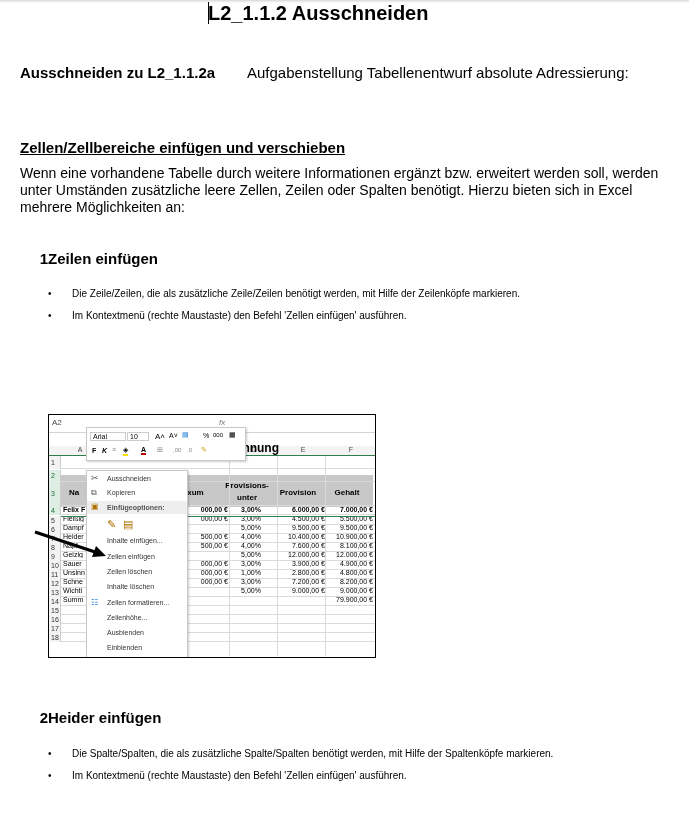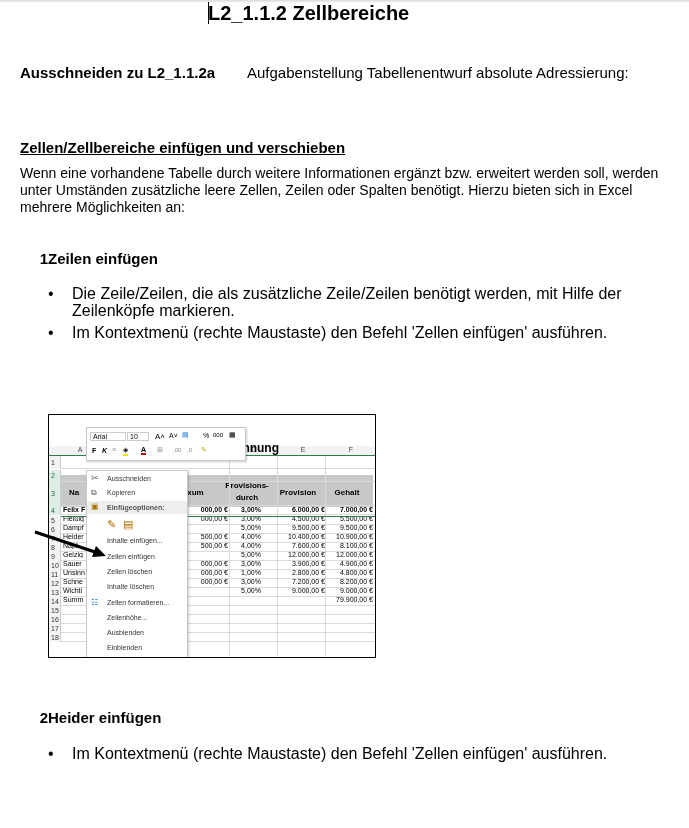--- a/index.html
+++ b/index.html
@@ -6,21 +6,21 @@
   body { width:689px; height:828px; position:relative; overflow:hidden; font-family:"Liberation Sans", sans-serif; color:#000; }
   .topshade { position:absolute; left:0; top:0; width:689px; height:3px; background:linear-gradient(#d8d8d8,#fff); }
   .title { position:absolute; left:208px; top:0px; font-size:20px; font-weight:bold; line-height:26px; }
   .caret { position:absolute; left:208px; top:2px; width:1px; height:22px; background:#000; }
   .info-left { position:absolute; left:20px; top:63px; font-size:15px; font-weight:bold; line-height:20px; }
   .info-right { position:absolute; left:247px; top:63px; font-size:15px; font-weight:normal; line-height:20px; width:420px; }
   .h-under { position:absolute; left:20px; top:138px; font-size:15px; font-weight:bold; text-decoration:underline; line-height:20px; }
   .para { position:absolute; left:20px; top:165px; width:640px; font-size:14px; line-height:17px; }
   .sec { position:absolute; left:20px; font-size:15px; font-weight:bold; line-height:20px; }
   .sec .num { display:inline-block; width:28px; }
-  ul.bul { position:absolute; left:48px; margin:0; padding:0; list-style:none; width:590px; font-size:16px; line-height:17px; }
+  ul.bul { position:absolute; left:48px; margin:0; padding:0; list-style:none; width:590px; font-size:10px; line-height:17px; }
   ul.bul li { position:relative; padding-left:24px; margin-bottom:5px; }
   ul.bul li::before { content:"•"; position:absolute; left:0; top:0; }
   
   .fig { position:absolute; left:48px; top:414px; width:326px; height:242px; border:1px solid #000; background:#fff; overflow:hidden; font-size:8px; }
   .fbar { position:absolute; left:0; top:0; width:100%; height:17px; border-bottom:1px solid #d4d4d4; background:#fff; }
   .namebox { position:absolute; left:3px; top:3px; font-size:8px; color:#444; }
   .colhdr { position:absolute; top:31px; height:9px; font-size:7px; color:#444; text-align:center; border-bottom:1px solid #2e7d4f; }
   .rowhdr { position:absolute; left:0; width:12px; font-size:7px; color:#333; padding-left:2px; box-sizing:border-box; background:#f3f3f3; border-right:1px solid #ccc; }
   .rowhdr.sel { background:#dfeee4; color:#1f6d3a; }
   .cell { position:absolute; font-size:7px; white-space:nowrap; overflow:hidden; }
@@ -34,54 +34,58 @@
   .ctxmenu { position:absolute; left:37px; top:55px; width:100px; height:187px; background:#fff; border:1px solid #c8c8c8; box-shadow:1px 1px 2px rgba(0,0,0,.2); }
   .ctxitem { position:absolute; left:20px; font-size:7px; color:#333; white-space:nowrap; }
   .ctxsep { position:absolute; left:0; width:100px; height:13px; background:#eee; }
   .arrow { position:absolute; left:0; top:0; }
 </style>
 </head>
 <body>
 
 <div class="topshade"></div>
 <div class="caret"></div>
-<div class="title">L2_1.1.2 Zellbereiche</div>
+<div class="title">L2_1.1.2 Ausschneiden</div>
 
 <div class="info-left">Ausschneiden zu L2_1.1.2a</div>
 <div class="info-right">Aufgabenstellung Tabellenentwurf absolute Adressierung:</div>
 
 <div class="h-under">Zellen/Zellbereiche einfügen und verschieben</div>
 
 <div class="para">Wenn eine vorhandene Tabelle durch weitere Informationen ergänzt bzw. erweitert werden soll, werden unter Umständen zusätzliche leere Zellen, Zeilen oder Spalten benötigt. Hierzu bieten sich in Excel mehrere Möglichkeiten an:</div>
 
 <div class="sec" style="top:249px">
   <span class="num">1</span><span>Zeilen einfügen</span>
 </div>
 <ul class="bul" style="top:285px">
   <li>Die Zeile/Zeilen, die als zusätzliche Zeile/Zeilen benötigt werden, mit Hilfe der Zeilenköpfe markieren.</li>
   <li>Im Kontextmenü (rechte Maustaste) den Befehl 'Zellen einfügen' ausführen.</li>
 </ul>
 
 <div class="fig">
+  <div class="fbar">
+    <span class="namebox">A2</span>
+    <span style="position:absolute;left:170px;top:3px;font-size:8px;color:#777;font-style:italic">fx</span>
+  </div>
 
   <div style="position:absolute;left:0;top:31px;width:100%;height:9px;background:#f3f3f3;border-bottom:1px solid #2e7d4f"></div>
   <div class="colhdr" style="left:12px;width:38px">A</div>
   <div class="colhdr" style="left:135px;width:45px">C</div>
   <div class="colhdr" style="left:180px;width:50px">D</div>
   <div class="colhdr" style="left:230px;width:48px">E</div>
   <div class="colhdr" style="left:278px;width:48px">F</div>
 
   <div class="provtitle">Provisionsabrechnung</div>
   <div style="position:absolute;left:12px;top:53px;width:314px;height:1px;background:#2e7d4f"></div>
 
   <div class="hdrband"></div>
   <div class="hlabel" style="left:20px;top:73px">Na</div>
   <div class="hlabel" style="left:136px;top:73px">ixum</div>
   <div class="hlabel" style="left:170px;top:66px;width:56px">Provisions-</div>
-  <div class="hlabel" style="left:170px;top:78px;width:56px">durch</div>
+  <div class="hlabel" style="left:170px;top:78px;width:56px">unter</div>
   <div class="hlabel" style="left:226px;top:73px;width:46px">Provision</div>
   <div class="hlabel" style="left:274px;top:73px;width:48px">Gehalt</div>
 
   <div id="rowhdrs">
       <div class="rowhdr" style="top: 41px; height: 13px; line-height: 13px; width: 12px;">1</div>
       <div class="gridline" style="left: 12px; width: 314px; height: 1px; top: 53px;"></div>
       <div class="rowhdr sel" style="top: 55px; height: 12px; line-height: 12px; width: 12px;">2</div>
       <div class="gridline" style="left: 12px; width: 314px; height: 1px; top: 66px;"></div>
       <div class="rowhdr sel" style="top: 66px; height: 25px; line-height: 25px; width: 12px;">3</div>
       <div class="gridline" style="left: 12px; width: 314px; height: 1px; top: 90px;"></div>
@@ -246,14 +250,15 @@
 
 <svg class="arrow" width="689" height="828" style="position:absolute;left:0;top:0;pointer-events:none">
   <line x1="35" y1="532" x2="98" y2="553" stroke="#000" stroke-width="3"></line>
   <polygon points="106,556 92,557 96,546" fill="#000"></polygon>
 </svg>
 
 <div class="sec" style="top:708px">
   <span class="num">2</span><span>Heider einfügen</span>
 </div>
 <ul class="bul" style="top:745px">
+  <li>Die Spalte/Spalten, die als zusätzliche Spalte/Spalten benötigt werden, mit Hilfe der Spaltenköpfe markieren.</li>
   <li>Im Kontextmenü (rechte Maustaste) den Befehl 'Zellen einfügen' ausführen.</li>
 </ul>
 
 </body></html>

